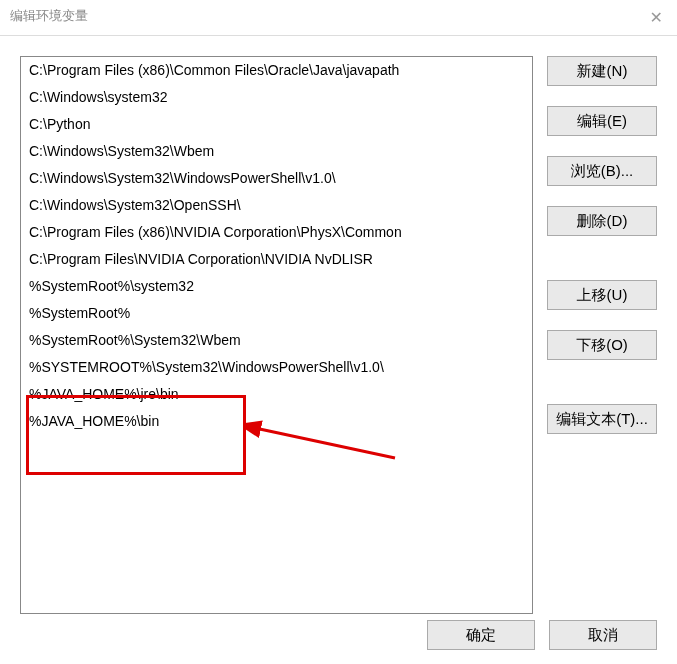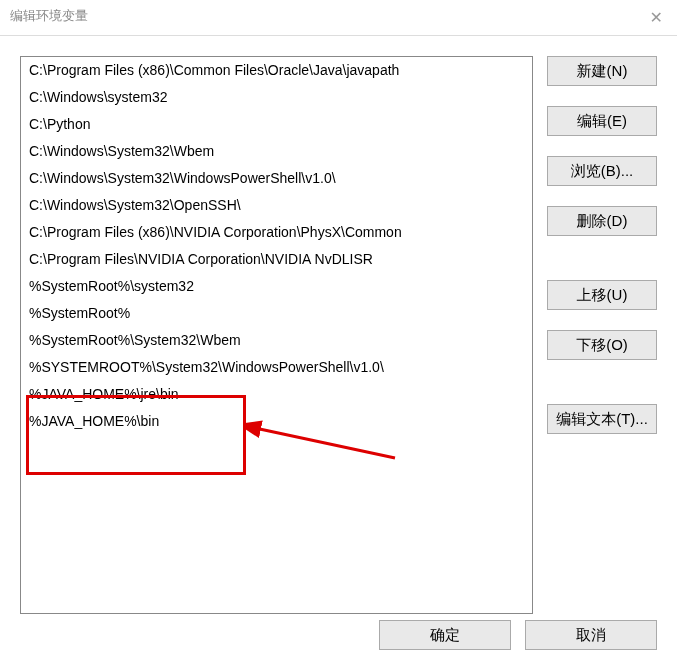--- a/index.html
+++ b/index.html
@@ -70,21 +70,21 @@
   }
   .gap-small { height: 20px; }
   .gap-large { height: 44px; }
   .footer {
     position: absolute;
     bottom: 14px;
     right: 20px;
     display: flex;
     gap: 14px;
   }
-  .footer .btn { width: 132px; }
+  .footer .btn { width: 108px; }
   
   .annot-box {
     position: absolute;
     left: 26px;
     top: 395px;
     width: 220px;
     height: 80px;
     border: 3px solid #d00;
     pointer-events: none;
   }

